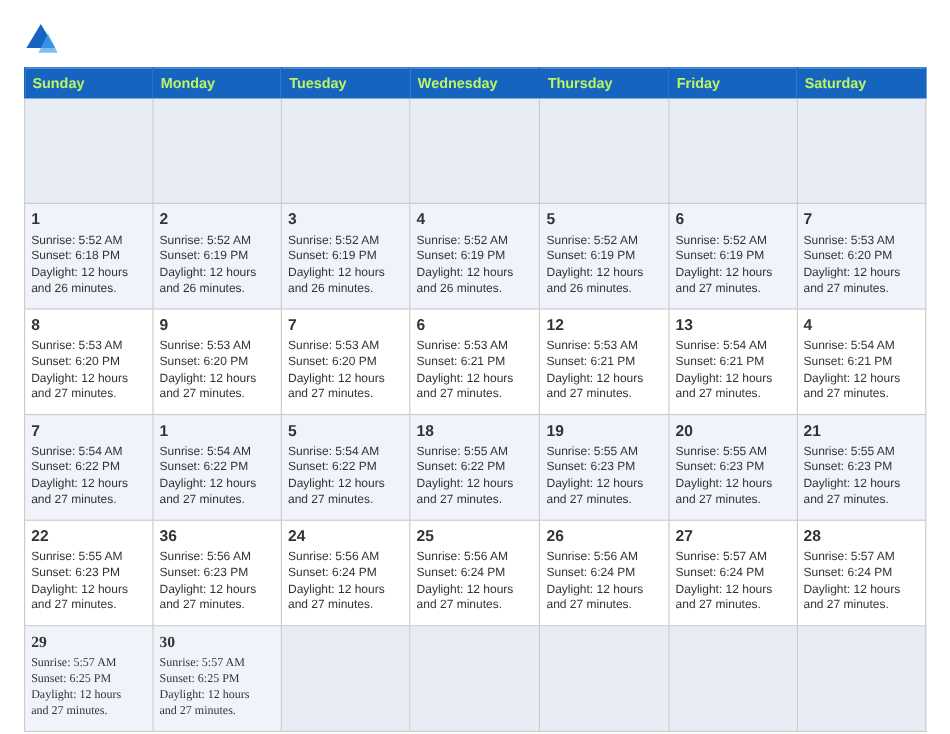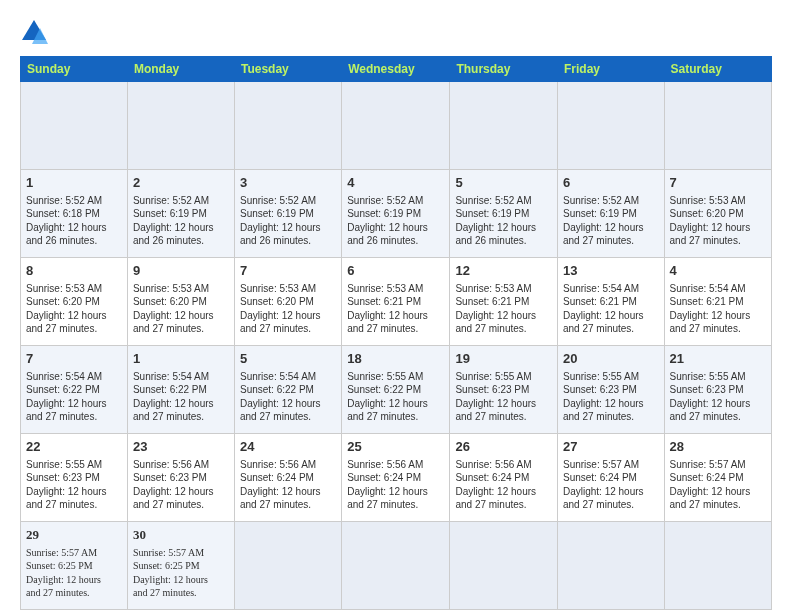--- a/index.html
+++ b/index.html
@@ -299,21 +299,21 @@
         </tr>
         <tr>
           <td>
             <span class="day-num">22</span>
             <div style="white-space: pre-line;">Sunrise: 5:55 AM
 Sunset: 6:23 PM
 Daylight: 12 hours
 and 27 minutes.</div>
           </td>
           <td>
-            <span class="day-num">23</span>
+            <span class="day-num">36</span>
             <div style="white-space: pre-line;">Sunrise: 5:56 AM
 Sunset: 6:23 PM
 Daylight: 12 hours
 and 27 minutes.</div>
           </td>
           <td>
             <span class="day-num">24</span>
             <div style="white-space: pre-line;">Sunrise: 5:56 AM
 Sunset: 6:24 PM
 Daylight: 12 hours

